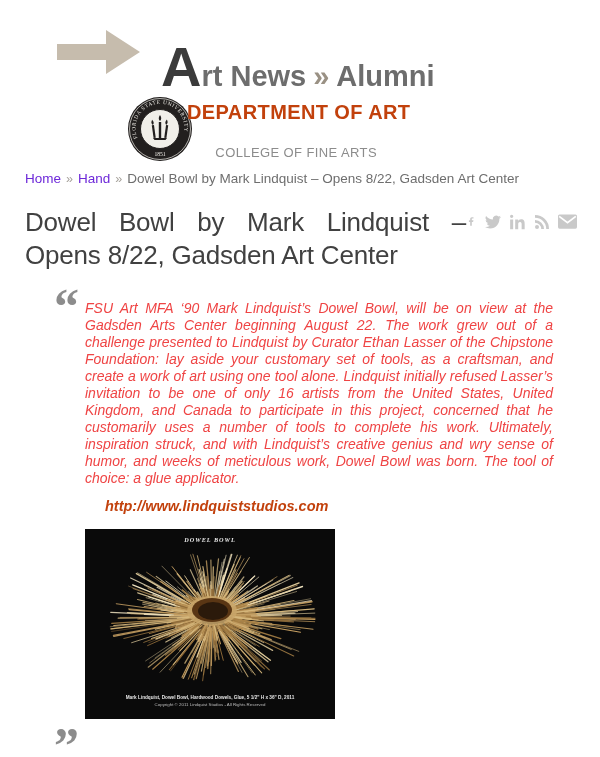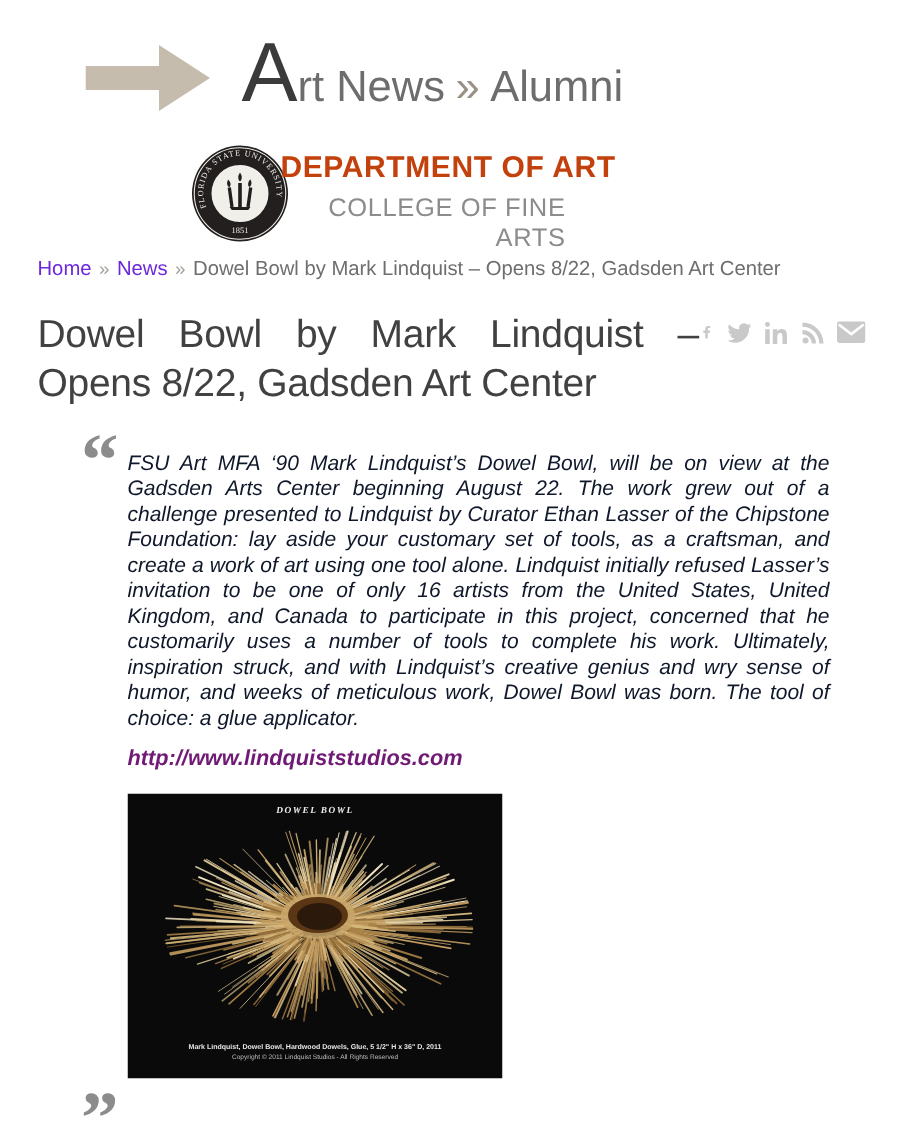--- a/index.html
+++ b/index.html
@@ -4,30 +4,30 @@
 <style>
   * { box-sizing: border-box; margin: 0; padding: 0; }
   html,body { background:#fff; }
   body {
     width: 600px; height: 757px; position: relative; overflow: hidden;
     font-family: "Liberation Sans", sans-serif;
   }
   
   .arrow-wrap { position:absolute; left:57px; top:27px; }
   .site-title {
-    position:absolute; left:161px; top:20px; white-space:nowrap;
-    font-weight:400; font-size:29px; color:#6d6d6d; line-height:50px; padding-top:3px;text-align:center;
+    position:absolute; left:161px; top:39px; white-space:nowrap;
+    font-weight:700; font-size:29px; color:#6d6d6d; line-height:50px; padding-top:3px;text-align:center;
   }
   .site-title .initial { font-size:56px; color:#3b3b3b; line-height:50px; }
   .site-title .separator { color:#9a9184; margin:0 7px; }
   
   .seal-wrap { position:absolute; left:127px; top:96px; }
   .brand-text { position:absolute; left:187px; top:101px; width:190px; text-align:right; }
   .brand-dept { font-size:20px; font-weight:700; color:#c2410c; letter-spacing:.4px; white-space:nowrap; }
-  .brand-college { font-size:17px; color:#8c8c8c; letter-spacing:.4px; margin-top:5px; }
+  .brand-college { font-size:13px; color:#8c8c8c; letter-spacing:.4px; margin-top:21px; }
   
   .breadcrumb { position:absolute; left:25px; top:171px; font-size:13.5px; color:#6e6e6e; white-space:nowrap; }
   .breadcrumb a { color:#6d28d9; text-decoration:none; }
   .breadcrumb .sep { color:#a5a09a; margin:0 5px; font-size:12.5px; }
   
   .title-row { position:absolute; left:25px; top:206px; width:552px; display:flex; justify-content:space-between; align-items:flex-start; }
   .article-title {
     width:450px; font-size:26px; font-weight:400; color:#414141;
     line-height:33px; text-align:justify; letter-spacing:-.2px;
   }
@@ -36,26 +36,26 @@
   .share a { display:block; line-height:0; }
   
   .quote-mark {
     position:absolute; left:54px; font-family:"Liberation Serif", serif;
     font-size:50px; font-weight:700; color:#8c8c8c; line-height:1; letter-spacing:-2px;
   }
   .quote-open  { top:281px; }
   .quote-close { top:720px; }
   .quote-body { position:absolute; left:85px; top:300px; width:468px; }
   .quote-body p.qp {
-    font-size:14px; font-style:italic; color:#0f172a; line-height:17px;
+    font-size:14px; font-style:italic; color:#ef4444; line-height:17px;
     text-align:justify; margin-bottom:11px;
   }
   .quote-links a {
-    display:block; color:#701a75; font-weight:700; font-style:italic;
-    font-size:14.5px; line-height:17.5px; text-decoration:none;
+    display:block; color:#c2410c; font-weight:700; font-style:italic;
+    font-size:14.5px; line-height:17.5px; text-decoration:none;margin-left:20px;
   }
   .artwork-figure { margin-top:13px; width:250px; }
   .artwork-figure svg { display:block; }
 </style>
 </head>
 <body>
 
 <div class="arrow-wrap">
   <svg width="83" height="50" viewBox="0 0 83 50">
     <polygon points="0,17 49,17 49,3 83,25 49,47 49,33 0,33" fill="#c6bcad"></polygon>
@@ -88,21 +88,21 @@
     <text x="33" y="59.5" text-anchor="middle" font-family="Liberation Serif, serif" font-size="5.6" fill="#f1efe9">1851</text>
   </svg>
 </div>
 
 <div class="brand-text">
   <div class="brand-dept">DEPARTMENT OF ART</div>
   <div class="brand-college">COLLEGE OF FINE ARTS</div>
 </div>
 
 <nav class="breadcrumb">
-  <a href="#">Home</a><span class="sep">»</span><a href="#">News</a><span class="sep">»</span><span>Dowel Bowl by Mark Lindquist – Opens 8/22, Gadsden Art Center</span>
+  <a href="#">Home</a><span class="sep">»</span><a href="#">Hand</a><span class="sep">»</span><span>Dowel Bowl by Mark Lindquist – Opens 8/22, Gadsden Art Center</span>
 </nav>
 
 <div class="title-row">
   <h2 class="article-title">Dowel Bowl by Mark Lindquist – Opens 8/22, Gadsden Art Center</h2>
   <div class="share">
     <a href="#">
       <svg width="10" height="17" viewBox="0 0 24 24">
           <path d="M17 2h-3c-2.2 0-4 1.8-4 4v3H7v4h3v9h4v-9h3l1-4h-4V6c0-.6.4-1 1-1h3V2z"></path>
         </svg>
     </a>

